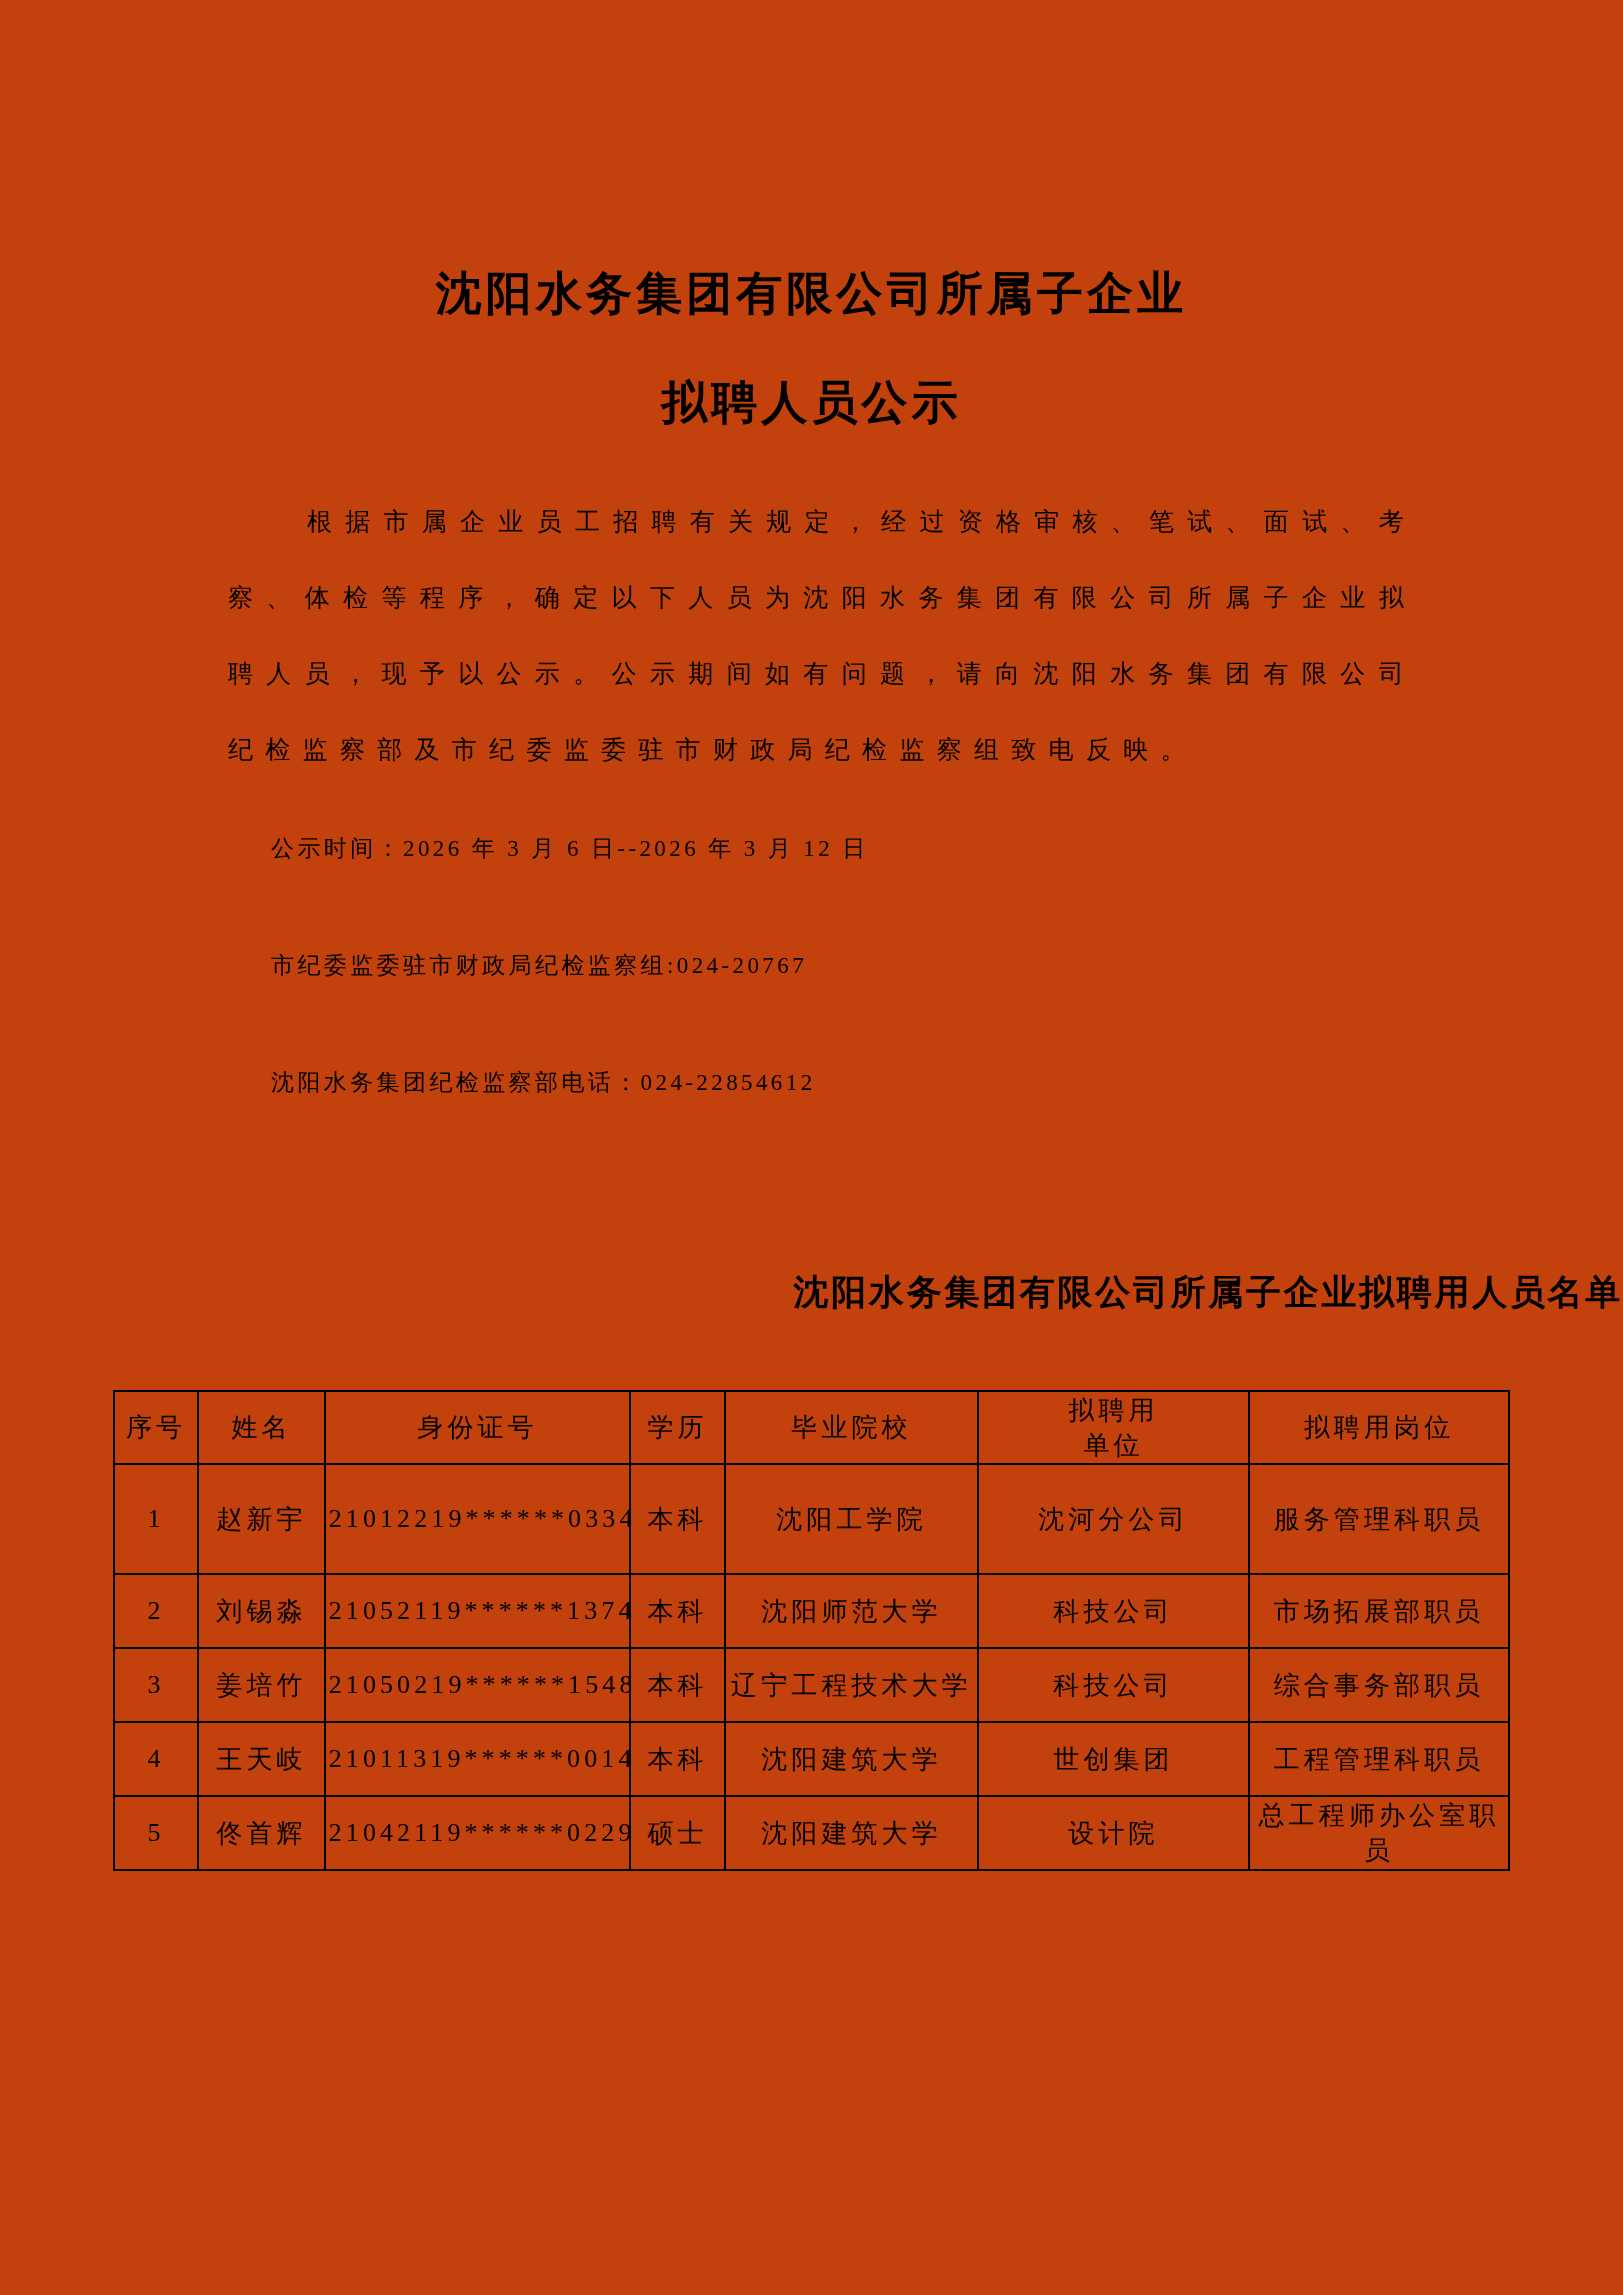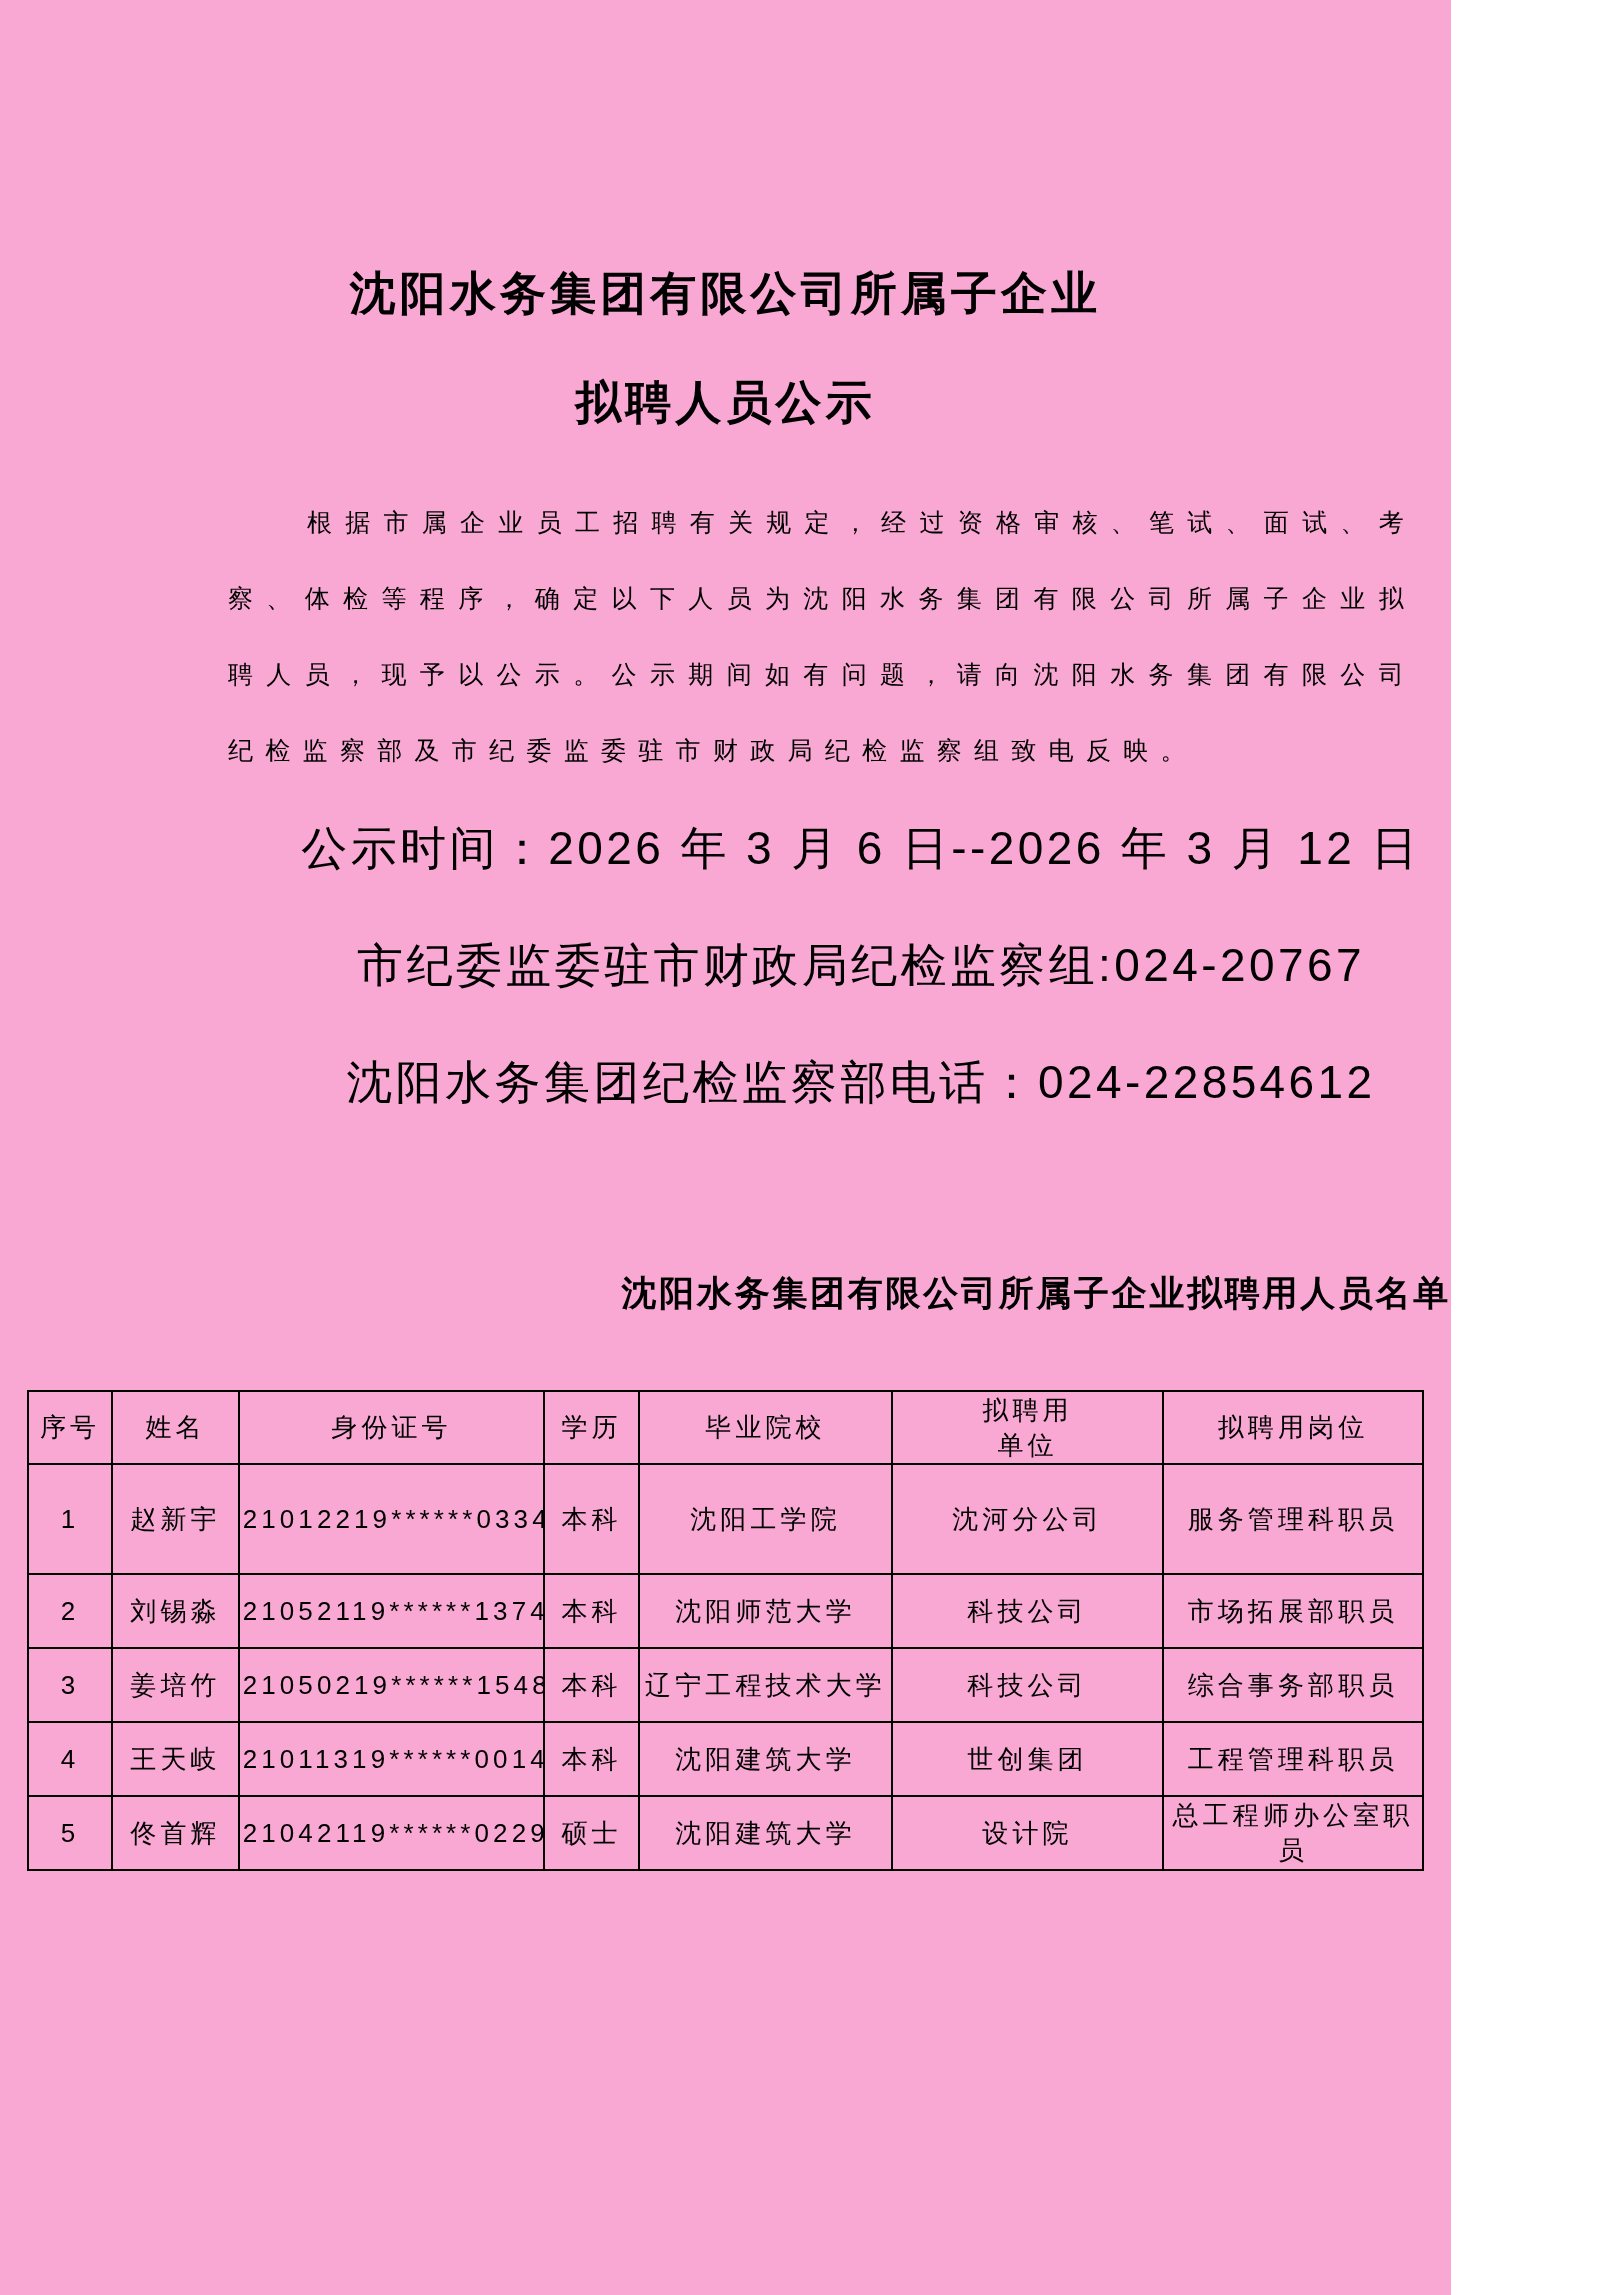--- a/index.html
+++ b/index.html
@@ -2,25 +2,25 @@
 <html style="font-size:11px"><head>
 <meta charset="utf-8">
 <style>
   html, body {
     margin: 0;
     padding: 0;
     background: #ffffff;
   }
   .page {
     position: relative;
-    width: 1451px;
+    width: 1623px;
     height: 2295px;
-    background: #f9a8d4;
+    background: #c2410c;
     color: #000000;
-    font-family: Liberation Sans, sans-serif;
+    font-family: Liberation Serif, serif;
     overflow: hidden;
   }
   .doc-title {
     padding-top: 239px;
     text-align: center;
     font-size: 46px;
     font-weight: 700;
     line-height: 109px;
     letter-spacing: 4.1px;
   }
@@ -29,24 +29,23 @@
     width: 1188px;
     font-size: 25px;
     line-height: 76px;
     letter-spacing: 12.3px;
     text-align: justify;
     text-justify: inter-character;
     text-indent: 79px;
   }
   .notice {
     margin: 76px 0 0 271px;
-    font-size: 46px;
+    font-size: 23px;
     line-height: 41px;
     letter-spacing: 3.4px;
-    text-align: center;
   }
   .notice.first {
     margin-top: 40px;
   }
   .table-caption {
     margin-top: 166px;
     text-align: right;
     font-size: 35px;
     font-weight: 700;
     line-height: 48px;

